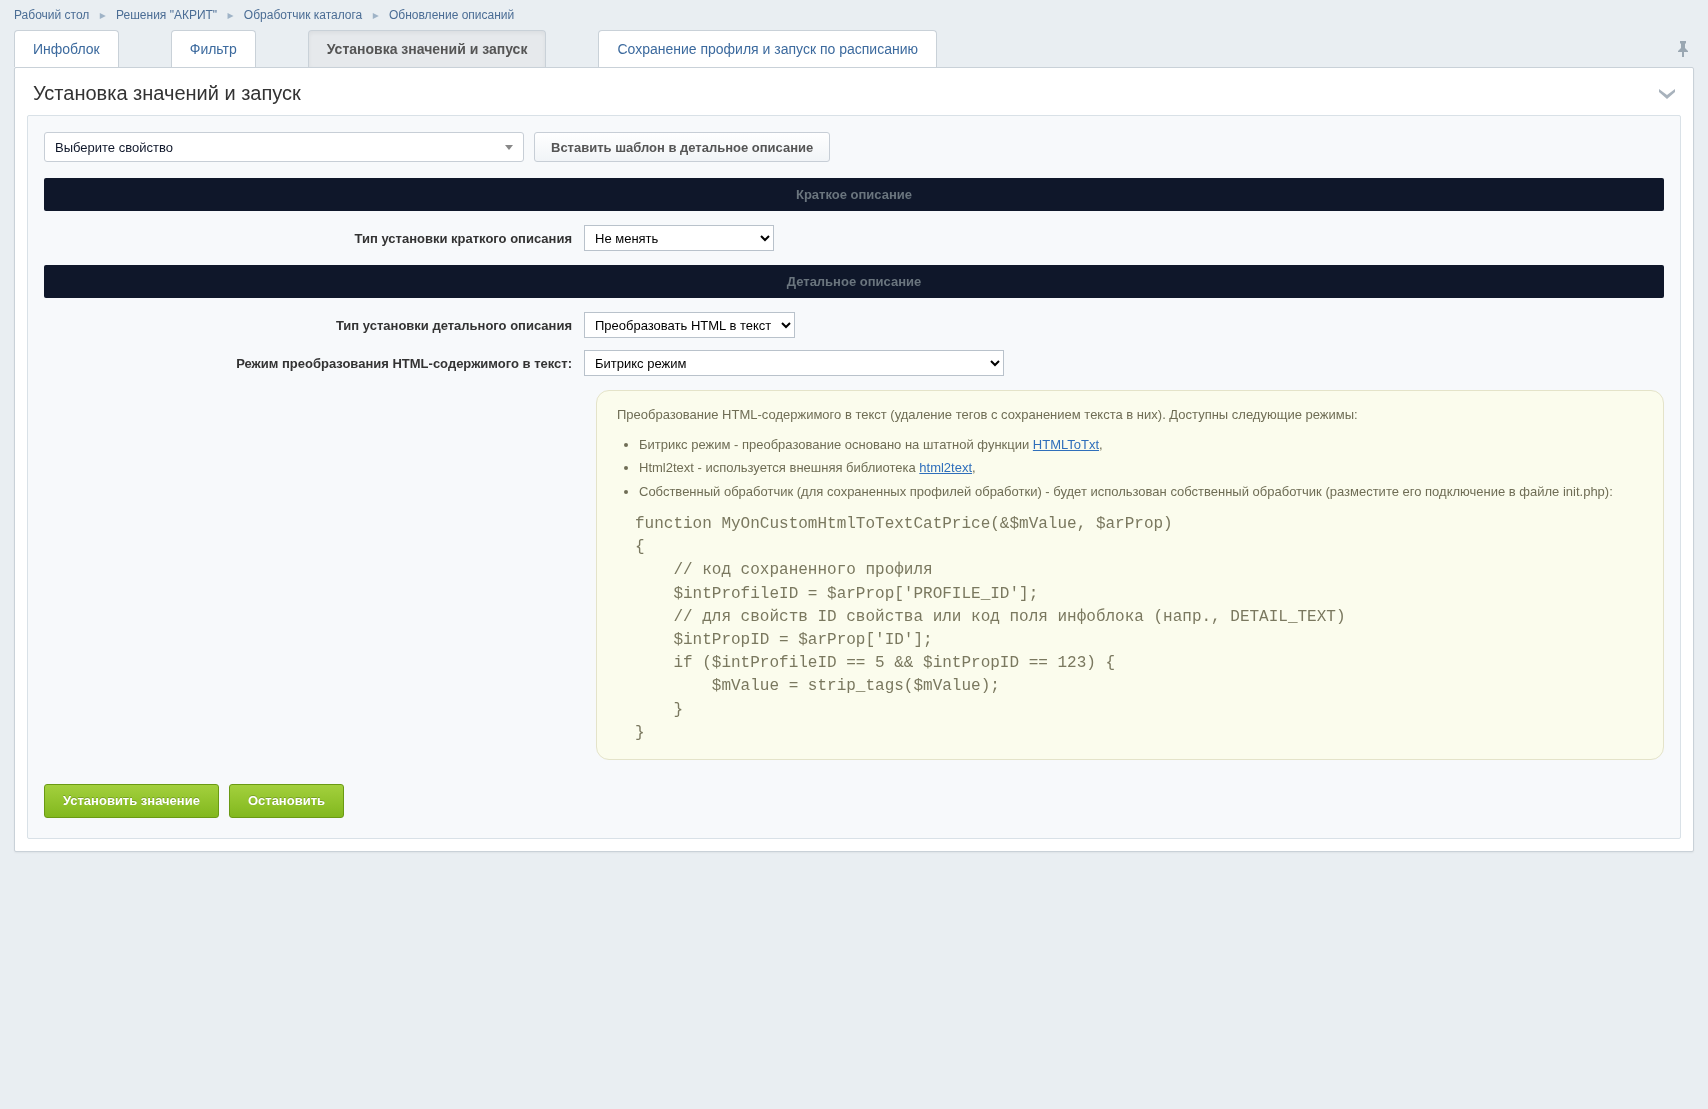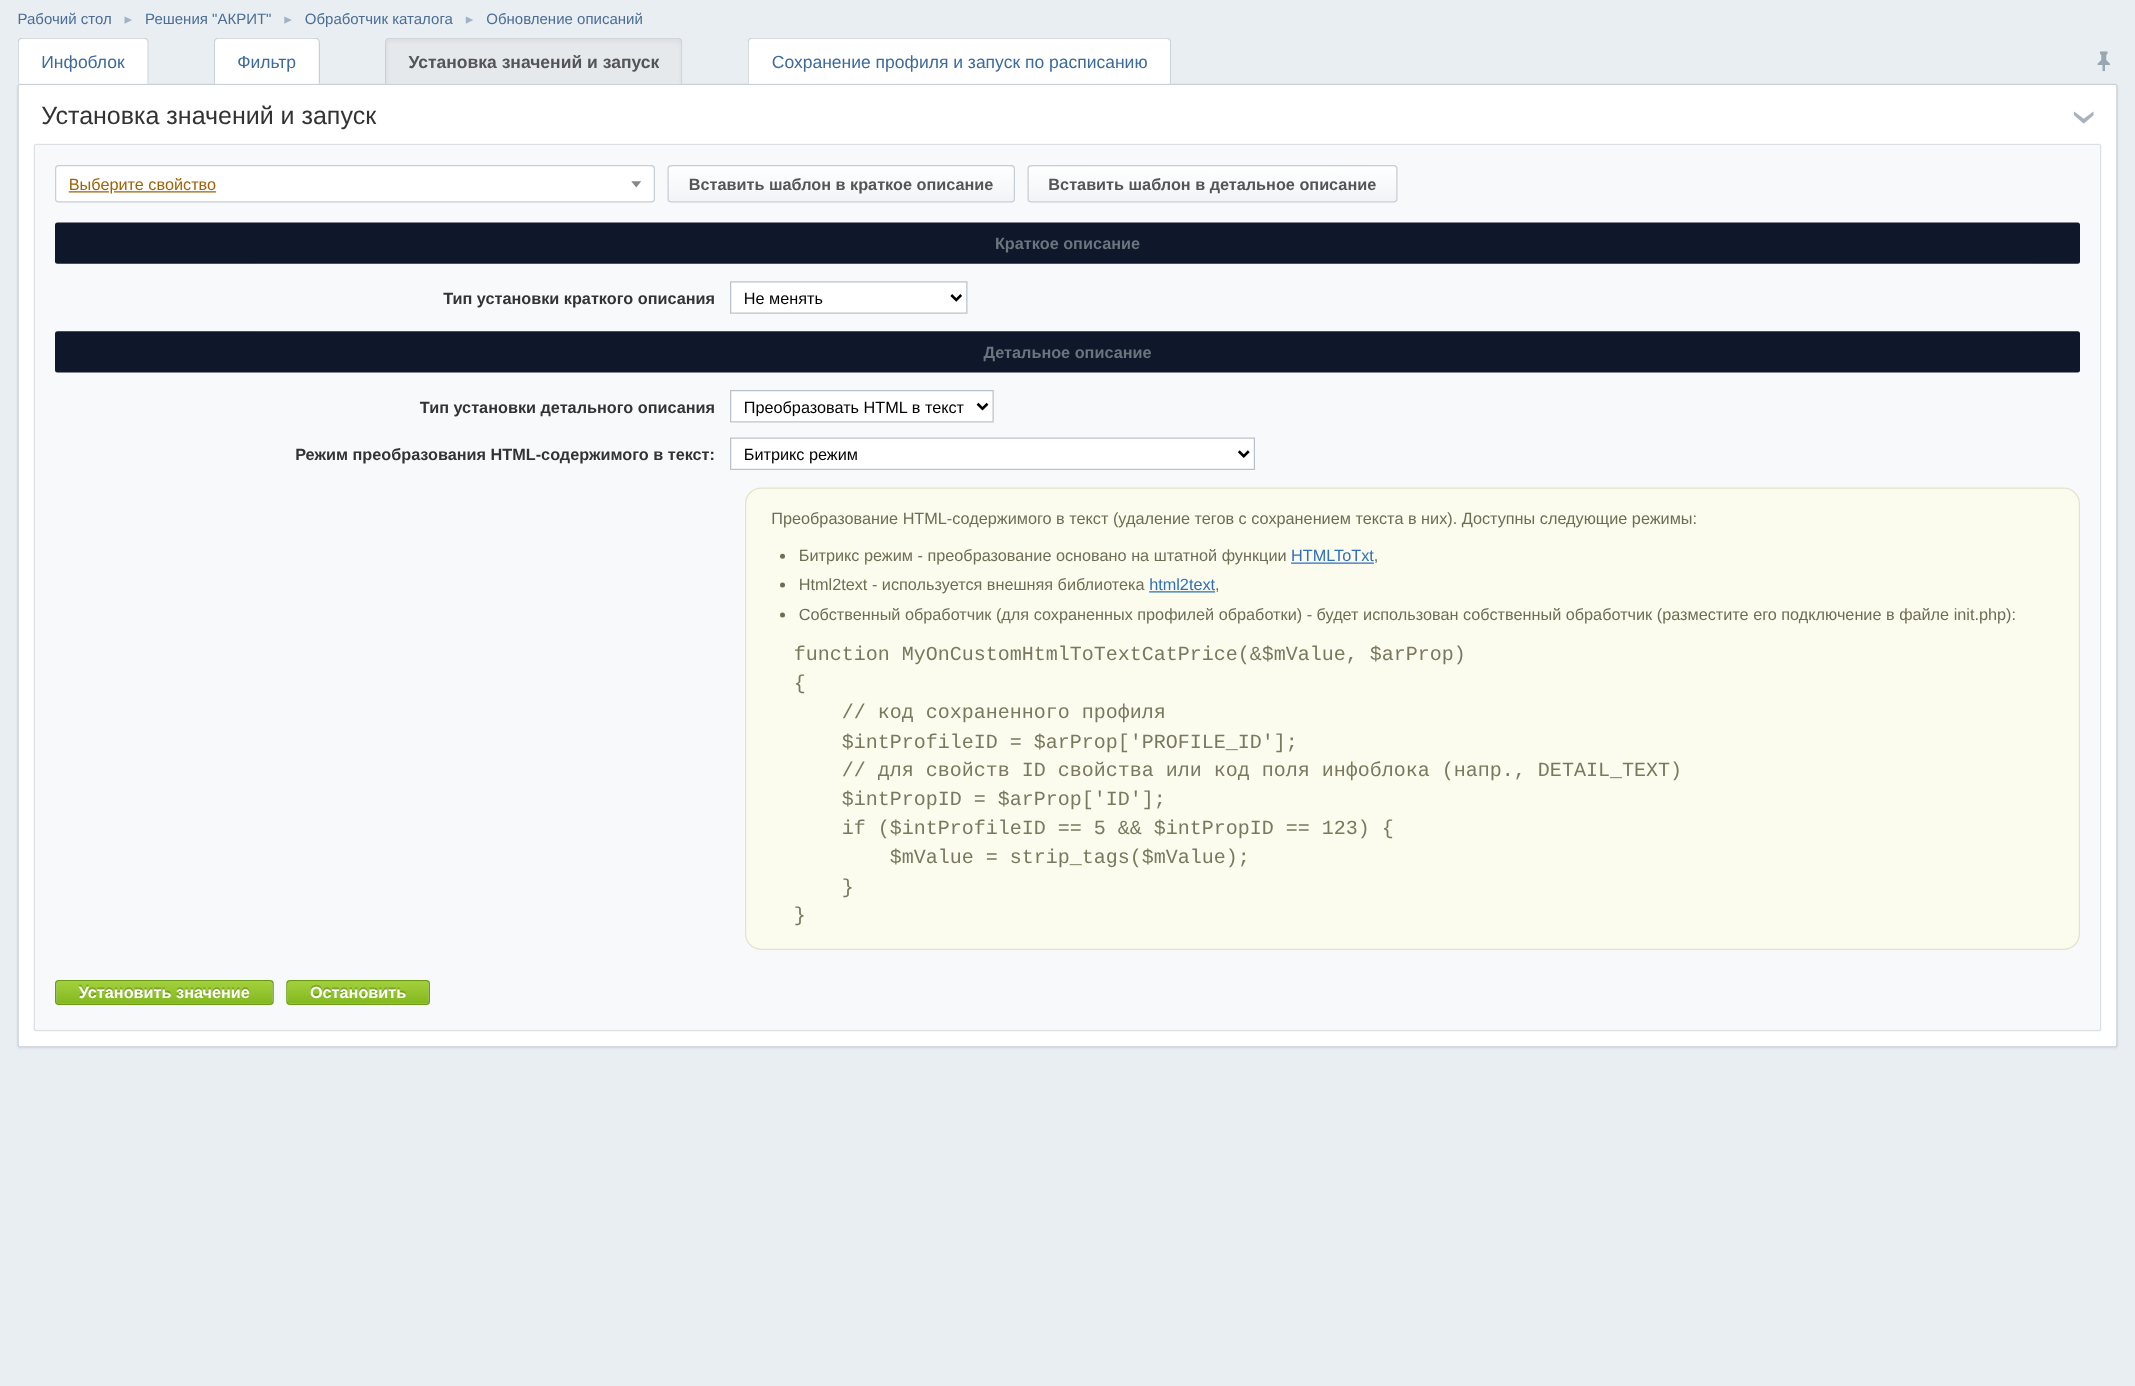--- a/index.html
+++ b/index.html
@@ -105,24 +105,23 @@
 }
 .combo {
   flex: 0 0 480px;
   display: flex;
   align-items: center;
   border: 1px solid #c7ced6;
   background: #fff;
   border-radius: 3px;
   height: 30px;
   padding: 0 10px;
-  color: #a16207;
+  color: #0f172a;
   cursor: pointer;
   justify-content: space-between;
-  text-decoration: underline;
 }
 .combo .caret {
   border-top: 5px solid #888;
   border-left: 4px solid transparent;
   border-right: 4px solid transparent;
 }
 .btn {
   border: 1px solid #c7ced6;
   background: linear-gradient(#ffffff, #f1f4f7);
   border-radius: 3px;
@@ -208,21 +207,21 @@
   gap: 10px;
   margin-top: 24px;
 }
 .btn-green {
   border: 1px solid #6a9a13;
   background: linear-gradient(#a3d03d, #82b81e);
   color: #fff;
   font-weight: bold;
   font-size: 13px;
   padding: 0 18px;
-  height: 20px;
+  height: 34px;
   border-radius: 3px;
   display: inline-flex;
   align-items: center;
   cursor: pointer;
   text-shadow: 0 -1px 0 rgba(0,0,0,.2);
 }
 </style>
 </head>
 <body>
 
@@ -261,21 +260,20 @@
       </div>
     </div>
 
     <div class="panel-body">
 
       <div class="toolbar">
         <div class="combo">
           <span>Выберите свойство</span>
           <span class="caret"></span>
         </div>
-        <div class="btn">Вставить шаблон в краткое описание</div>
         <div class="btn">Вставить шаблон в детальное описание</div>
       </div>
 
       <div class="section-head">Краткое описание</div>
 
       <div class="form-row">
         <div class="lbl">Тип установки краткого описания</div>
         <select class="native">
           <option>Не менять</option>
         </select>

